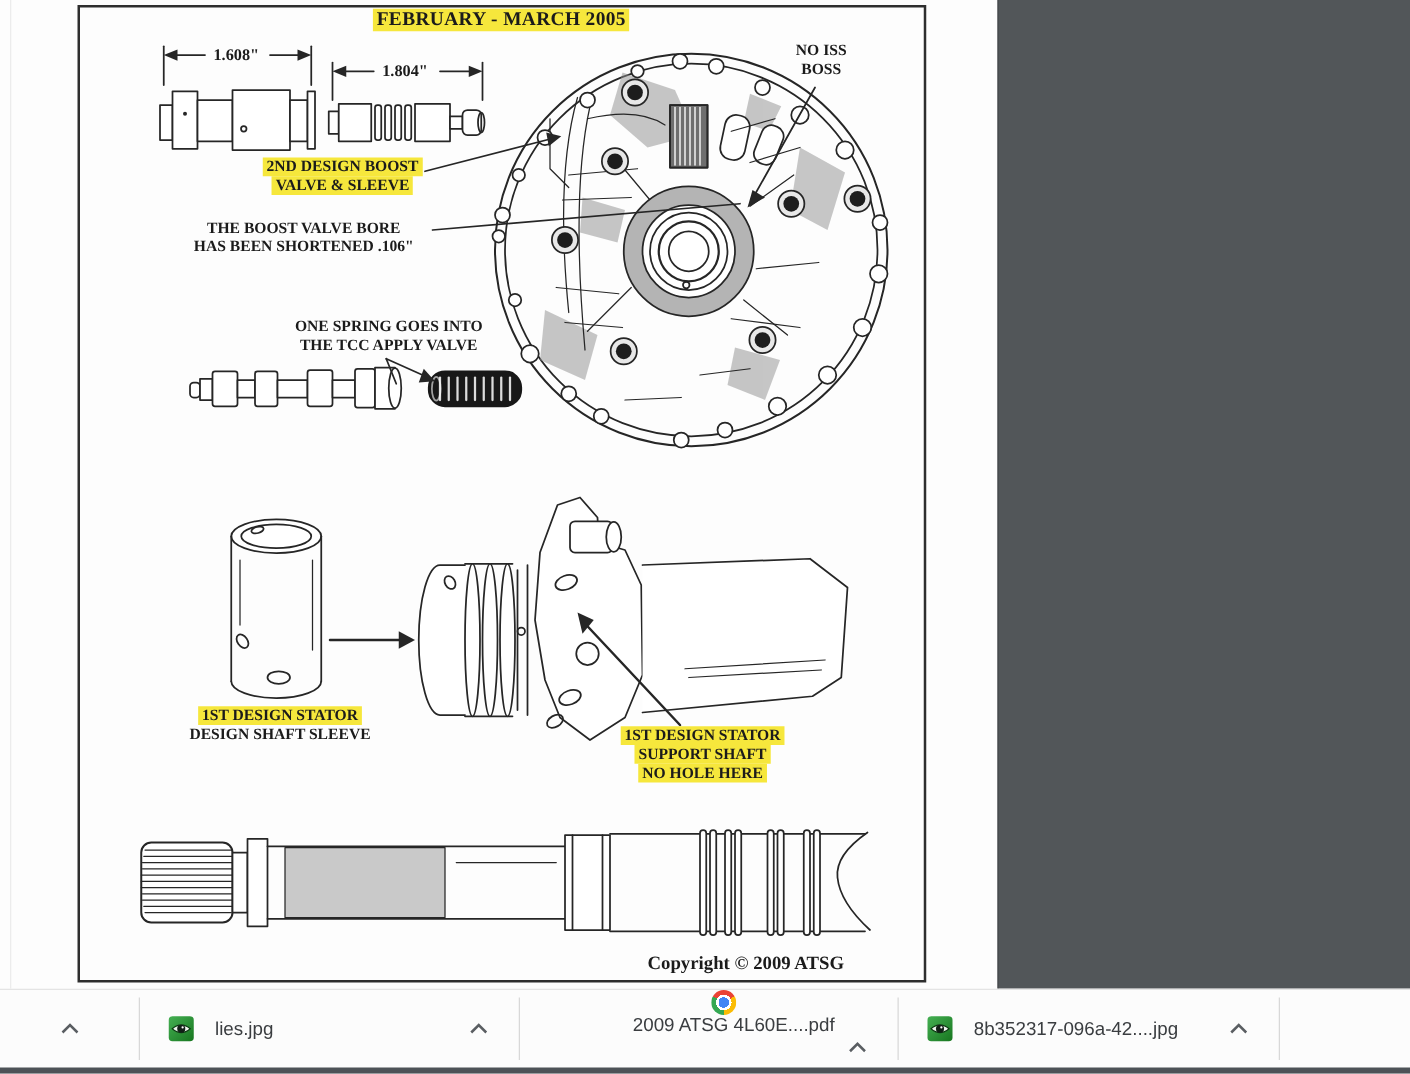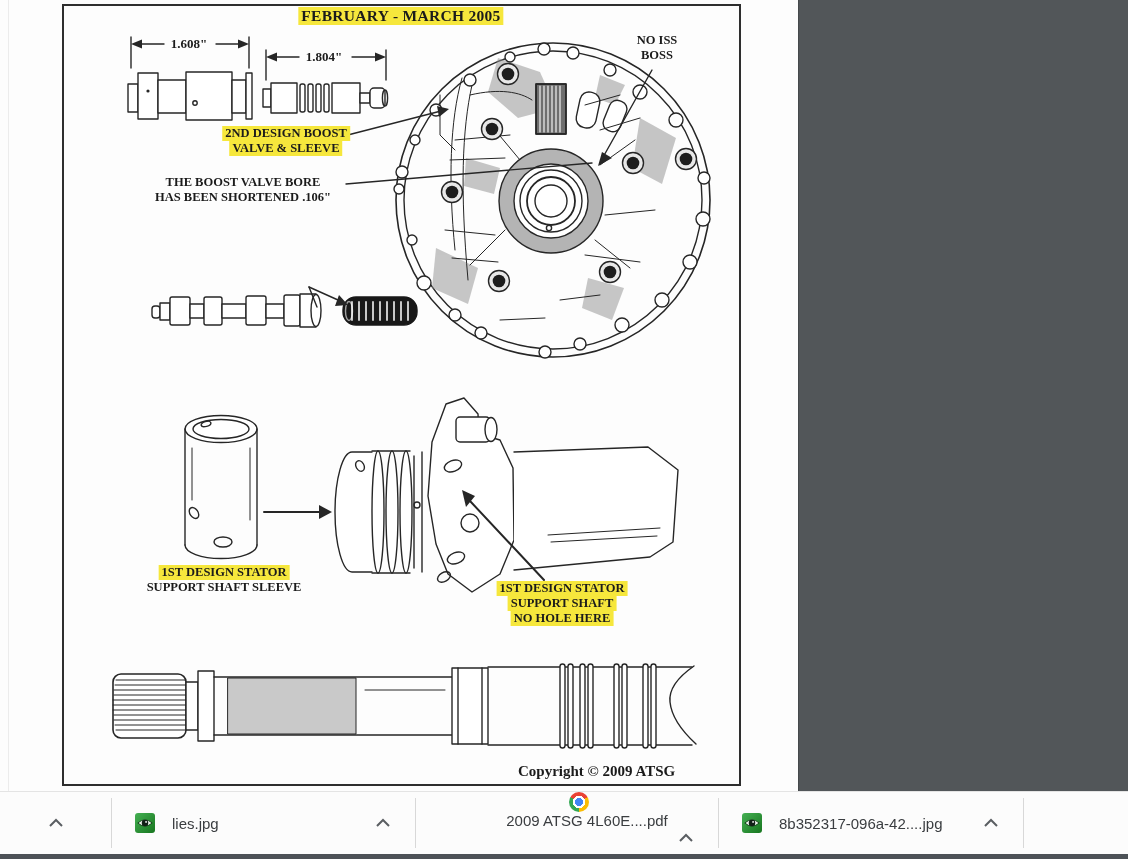--- a/index.html
+++ b/index.html
@@ -321,39 +321,43 @@
       <span class="hl">FEBRUARY - MARCH 2005</span>
     </div>
 
     <div class="doc-label dim" style="left:189px;top:36px">
       <span>1.608"</span>
     </div>
     <div class="doc-label dim" style="left:324px;top:49px">
       <span>1.804"</span>
     </div>
 
-    <div class="doc-label" style="left:286px;top:126px">
+    <div class="doc-label" style="left:274px;top:126px">
       <span class="hl">2ND DESIGN BOOST</span><br>
       <span class="hl">VALVE &amp; SLEEVE</span>
     </div>
 
     <div class="doc-label" style="left:243px;top:175px">
       <span>THE BOOST VALVE BORE</span><br>
       <span>HAS BEEN SHORTENED .106"</span>
     </div>
 
     <div class="doc-label" style="left:657px;top:33px">
       <span>NO ISS</span><br>
       <span>BOSS</span>
     </div>
 
+    <div class="doc-label" style="left:311px;top:254px">
+      <span>ONE SPRING GOES INTO</span><br>
+      <span>THE TCC APPLY VALVE</span>
+    </div>
 
     <div class="doc-label" style="left:224px;top:565px">
       <span class="hl">1ST DESIGN STATOR</span><br>
-      <span>SUPPORT SHAFT SLEEVE</span>
+      <span>DESIGN SHAFT SLEEVE</span>
     </div>
 
     <div class="doc-label" style="left:562px;top:581px">
       <span class="hl">1ST DESIGN STATOR</span><br>
       <span class="hl">SUPPORT SHAFT</span><br>
       <span class="hl">NO HOLE HERE</span>
     </div>
 
 
     <div class="copyright" style="left:518px;top:763px;width:214px;text-align:left">Copyright © 2009 ATSG</div>

